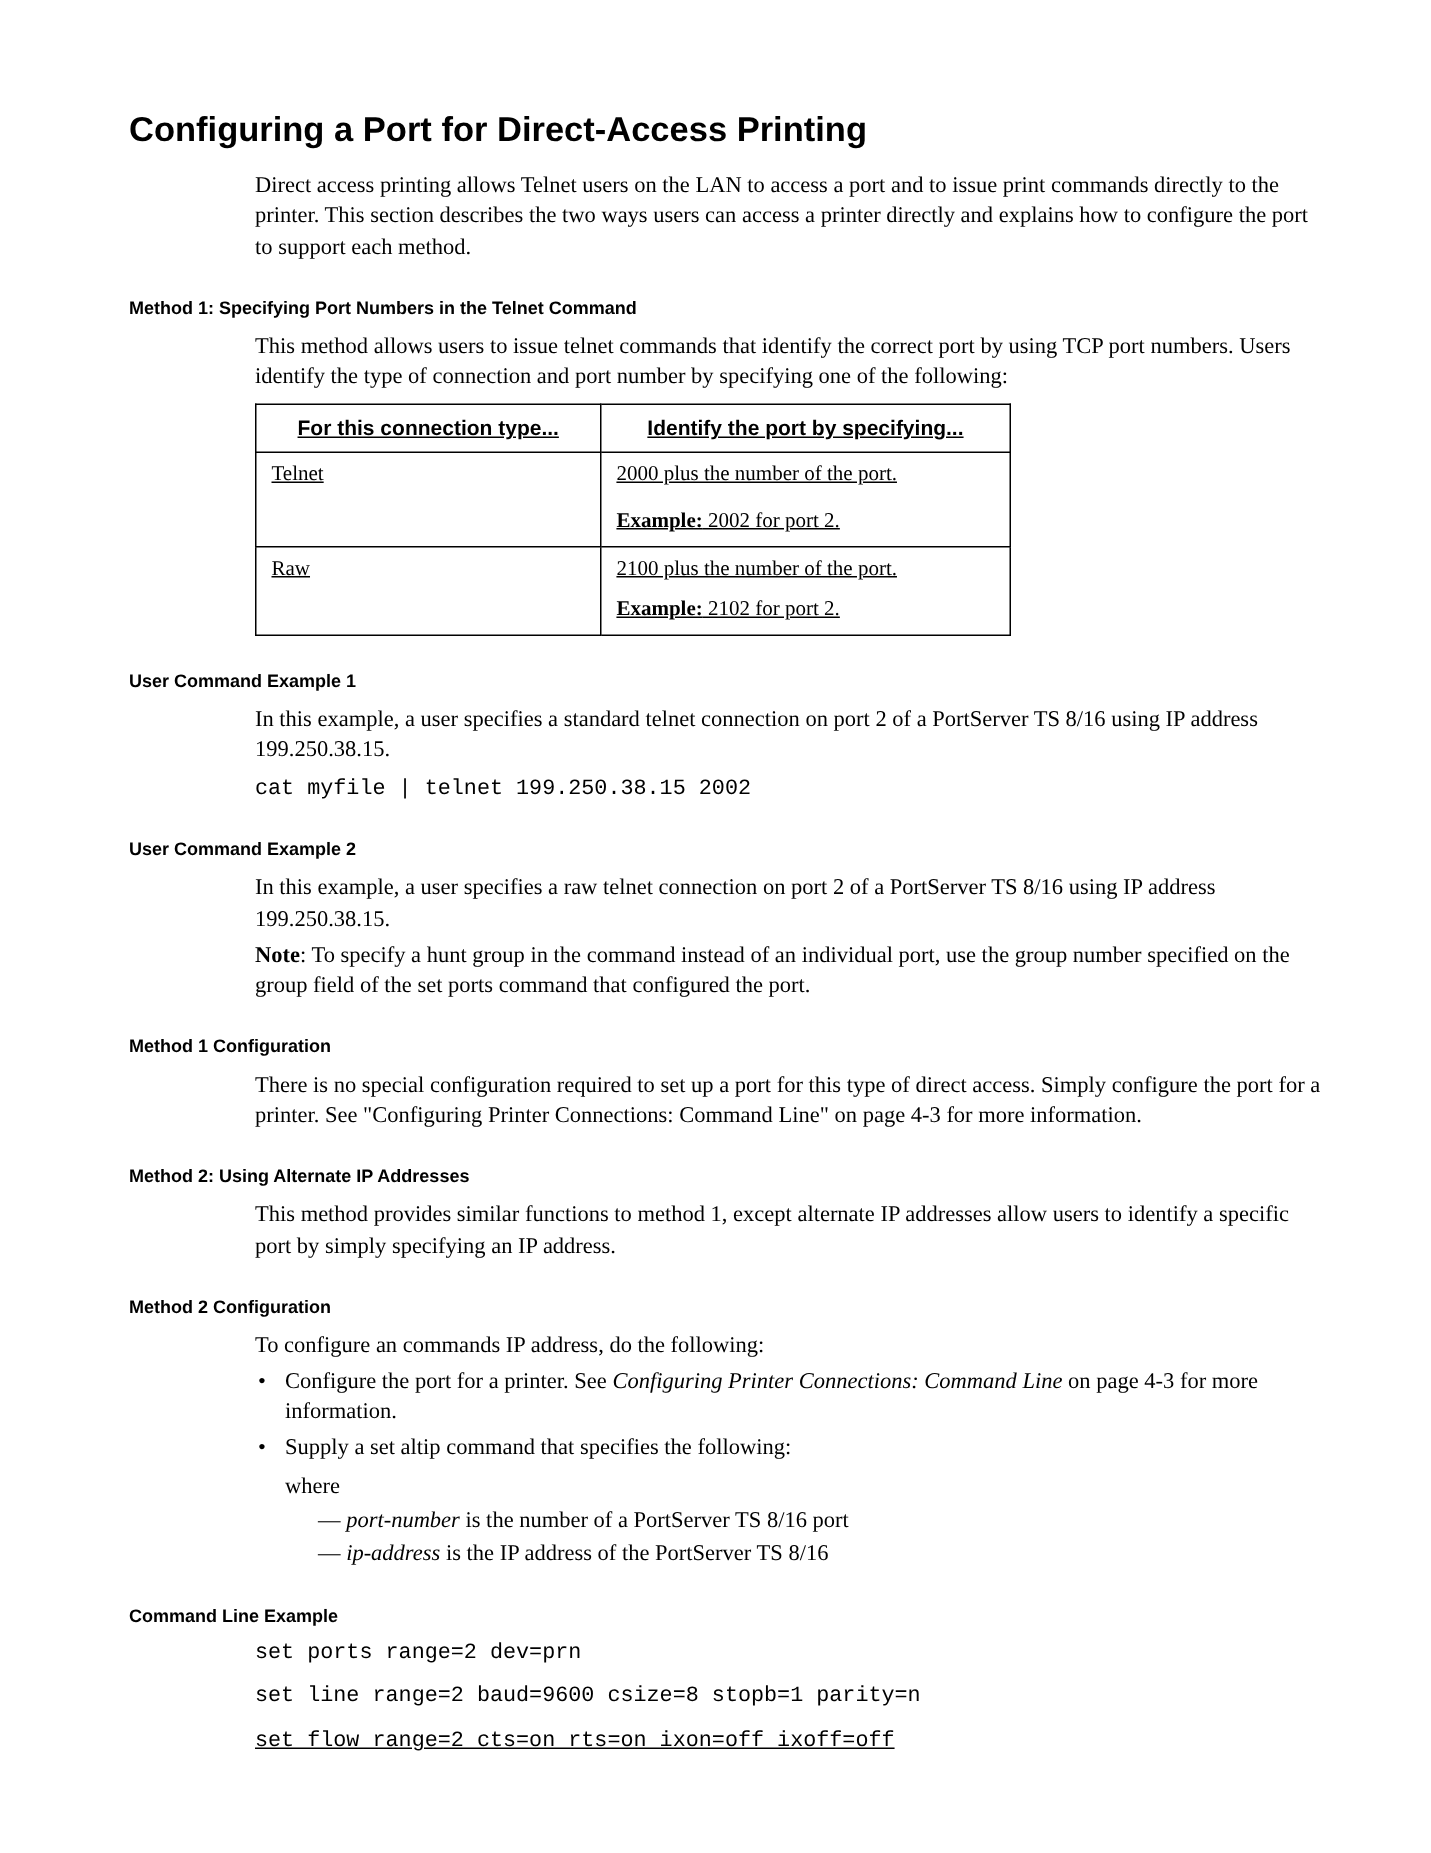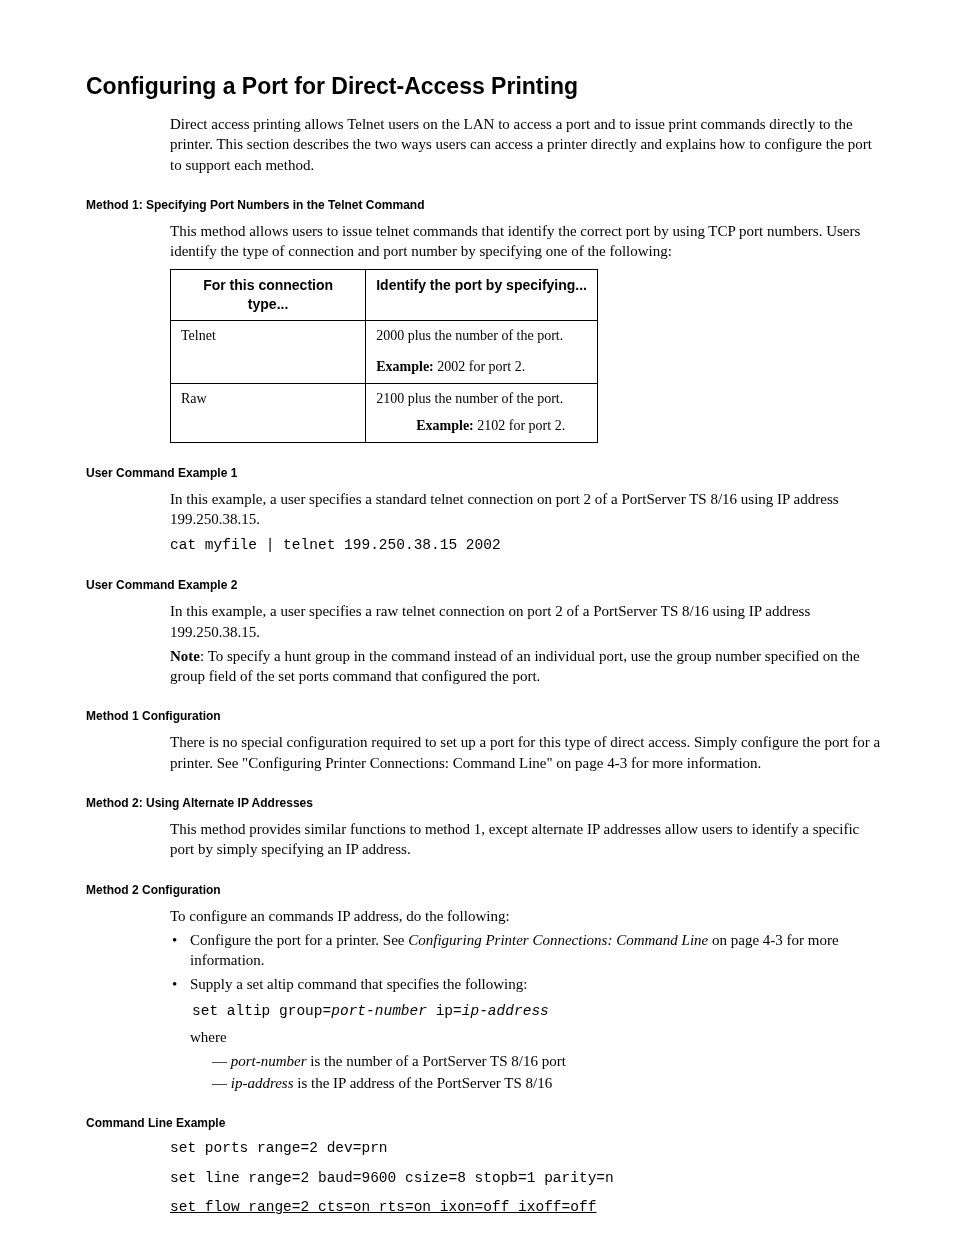--- a/index.html
+++ b/index.html
@@ -28,21 +28,22 @@
     margin-top: 22px;
     margin-bottom: 8px;
   }
   .indent-block {
     margin-left: 100px;
   }
   p { margin: 4px 0; }
   table.porttable {
     border-collapse: collapse;
     margin: 8px 0 4px 100px;
-    width: 428px;
+    width: 504px;
+    text-decoration: underline;
   }
   table.porttable th, table.porttable td {
     border: 1px solid #000;
     padding: 6px 10px;
     font-size: 14px;
     vertical-align: top;
     text-align: left;
   }
   table.porttable th {
     font-family: Arial, Helvetica, sans-serif;
@@ -100,21 +101,21 @@
     <td>Telnet</td>
     <td>
       <div>2000 plus the number of the port.</div>
       <div style="margin-top:12px;"><span class="bold">Example:</span><span> 2002 for port 2.</span></div>
     </td>
   </tr>
   <tr>
     <td>Raw</td>
     <td>
       <div>2100 plus the number of the port.</div>
-      <div style="margin-top:8px;margin-left:40px;"><span class="bold">Example:</span><span> 2102 for port 2.</span></div>
+      <div style="margin-top:8px;"><span class="bold">Example:</span><span> 2102 for port 2.</span></div>
     </td>
   </tr>
 </tbody>
   </table>
 
 <h2 class="h-sub">User Command Example 1</h2>
 <div class="indent-block">
   <p>In this example, a user specifies a standard telnet connection on port 2 of a PortServer TS 8/16 using IP address 199.250.38.15.</p>
   <div class="code">cat myfile | telnet 199.250.38.15 2002</div>
 </div>
@@ -136,21 +137,20 @@
 </div>
 
 <h2 class="h-sub">Method 2 Configuration</h2>
 <div class="indent-block">
   <p>To configure an commands IP address, do the following:</p>
 </div>
 <ul class="bullets">
   <li><span>Configure the port for a printer. See </span><span class="italic">Configuring Printer Connections: Command Line</span><span> on page 4-3 for more information.</span></li>
   <li>
     <span>Supply a set altip command that specifies the following:</span>
-    <div class="code" style="margin-left:2px; margin-top:8px;"><span>set altip group=</span><span class="code-italic">port-number</span><span> ip=</span><span class="code-italic">ip-address</span></div>
     <div style="margin-top:6px;">where</div>
     <div class="sublist">
       <div><span>— </span><span class="italic">port-number</span><span> is the number of a PortServer TS 8/16 port</span></div>
       <div><span>— </span><span class="italic">ip-address</span><span> is the IP address of the PortServer TS 8/16</span></div>
     </div>
   </li>
 </ul>
 
 <h2 class="h-sub">Command Line Example</h2>
 <div class="indent-block">

